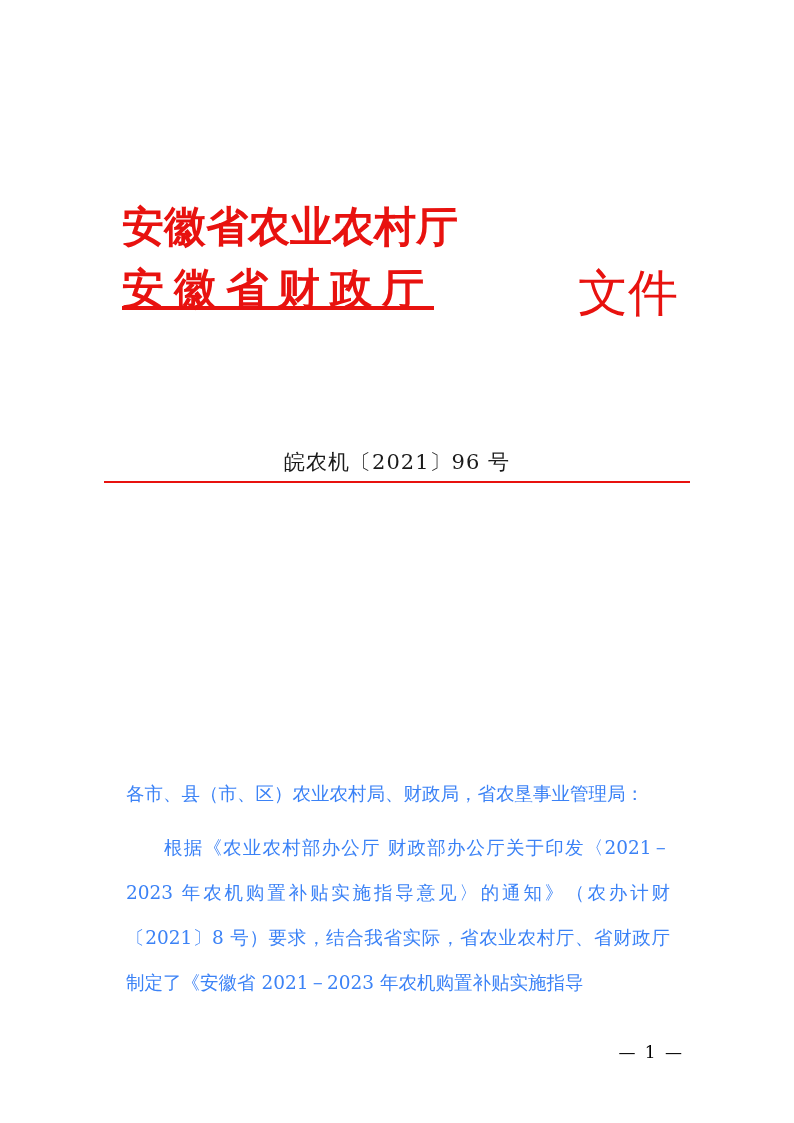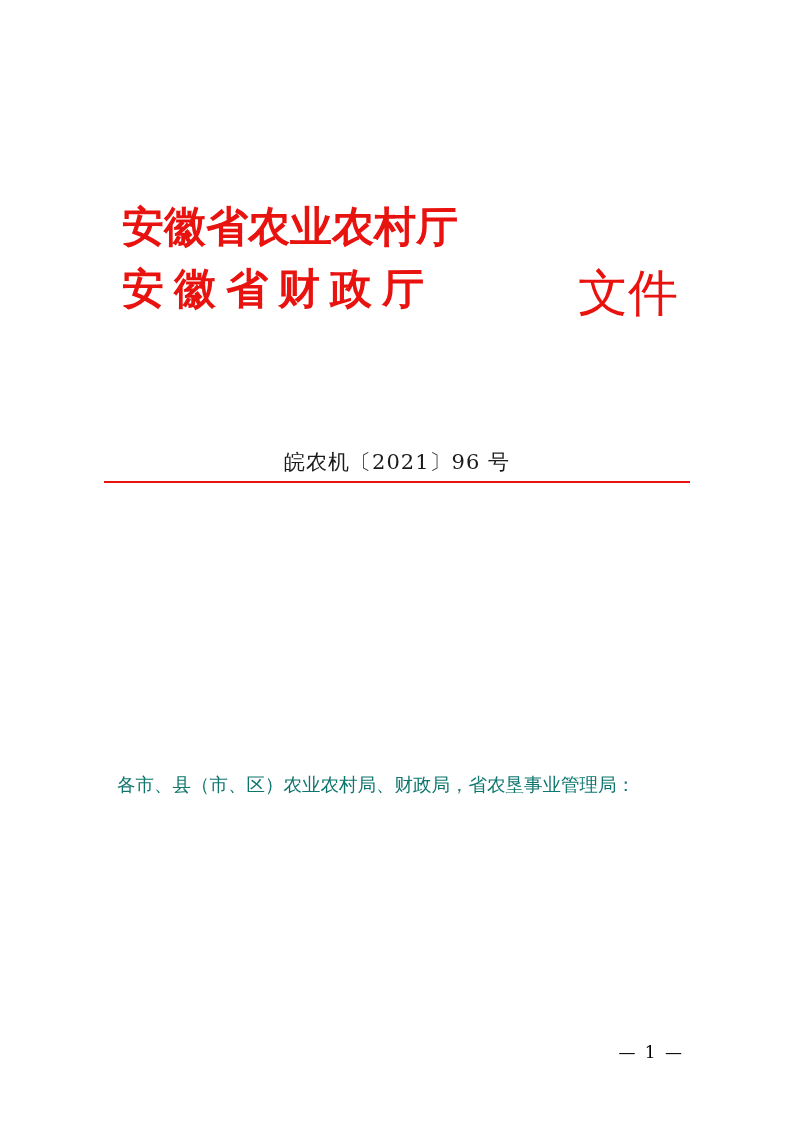--- a/index.html
+++ b/index.html
@@ -41,20 +41,21 @@
     color: #e8120f;
     font-family: "DejaVu Sans", "Liberation Sans", sans-serif;
     font-weight: 700;
     font-size: 42px;
     line-height: 62px;
     white-space: nowrap;
     letter-spacing: 0px;
   }
   .mast-line-2 {
     letter-spacing: 10px;
+    text-decoration: underline;
   }
   .mast-doc {
     position: absolute;
     left: 578px;
     top: 66px;
     color: #e8120f;
     font-family: "DejaVu Sans", "Liberation Sans", sans-serif;
     font-weight: 400;
     font-size: 50px;
     line-height: 62px;
@@ -103,24 +104,24 @@
   .body-block {
     position: absolute;
     left: 117px;
     top: 762px;
     width: 562px;
   }
   .body-p {
     font-family: "DejaVu Serif", "Liberation Serif", serif;
     font-size: 18.5px;
     line-height: 45px;
-    color: #0f766e;
+    color: #3b82f6;
     text-align: justify;
     text-justify: inter-ideograph;
-    margin: 0;
+    margin: 9px;
   }
   .body-p.indent {
     text-indent: 38px;
   }
 
   
   .footer {
     position: absolute;
     left: 0;
     top: 1042px;
@@ -146,17 +147,18 @@
     </div>
     <div class="mast-doc">文件</div>
   </div>
 
   <div class="docnum">皖农机〔2021〕96 号</div>
   <div class="red-rule"></div>
 
 
   <div class="body-block">
     <p class="body-p">各市、县（市、区）农业农村局、财政局，省农垦事业管理局：</p>
+    <p class="body-p indent">根据《农业农村部办公厅 财政部办公厅关于印发〈2021－2023 年农机购置补贴实施指导意见〉的通知》（农办计财〔2021〕8 号）要求，结合我省实际，省农业农村厅、省财政厅制定了《安徽省 2021－2023 年农机购置补贴实施指导</p>
   </div>
 
   <div class="footer">— 1 —</div>
 
 </div>
 
 </body></html>

